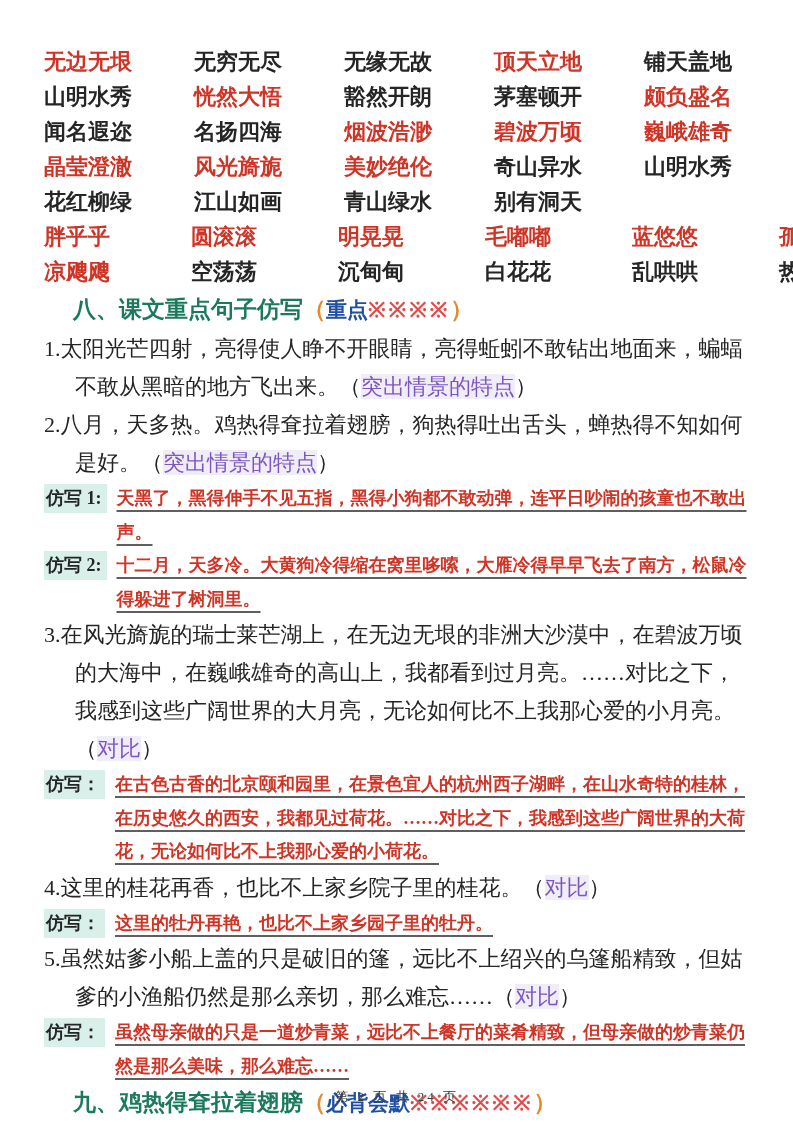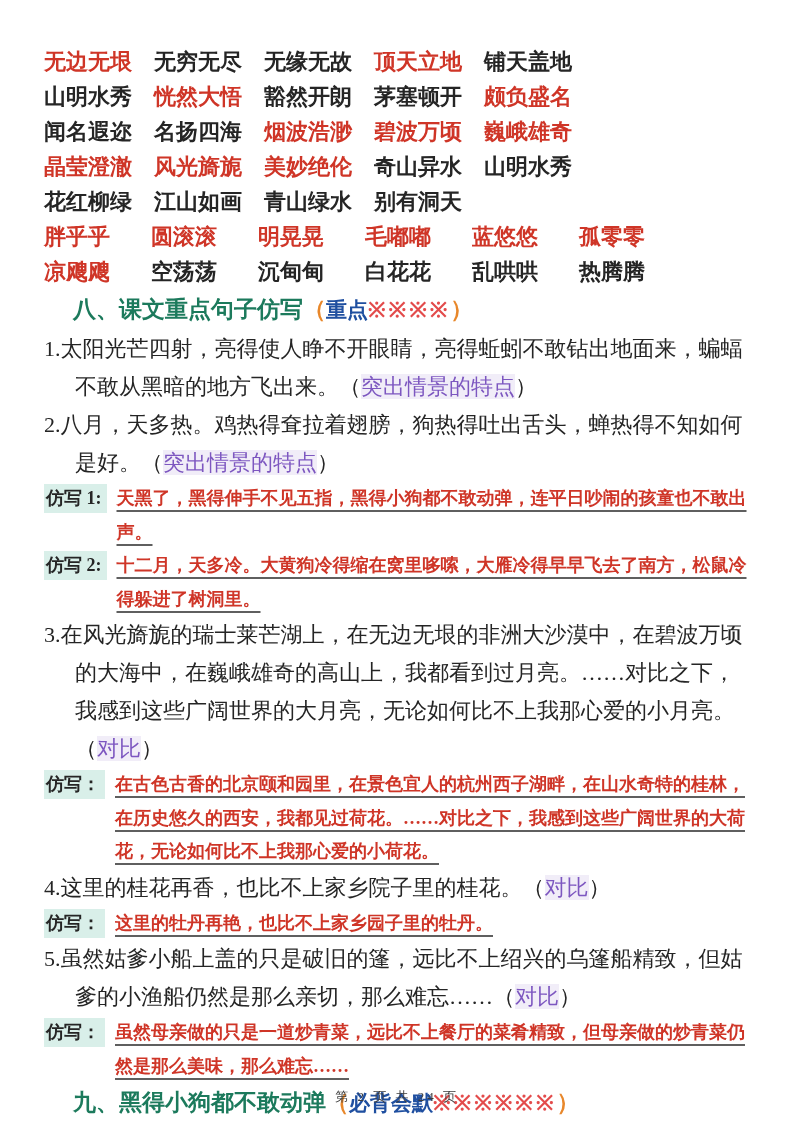--- a/index.html
+++ b/index.html
@@ -7,21 +7,21 @@
     --green:#1c7a5c; --orange:#e8872a; --blue:#1f4fa0; --refstar:#e34b4b;
     --shici:#1583d6; --star:#e31b1b; --mint:#d9efe9; --footer:#3c3c3c;
   }
   html,body{margin:0;padding:0;background:#ffffff;}
   .page{
     position:relative; width:793px; height:1122px; background:#fff;
     box-sizing:border-box; padding:44px 46px 0 44px; overflow:hidden;
     font-family:"Liberation Serif","DejaVu Serif",serif; color:var(--dark);
   }
   
-  .irow{display:grid; height:35px; align-items:center;}
+  .irow{display:grid; height:35px; align-items:center;gap:40px;}
   .irow.cols5{grid-template-columns:repeat(5,110px);}
   .irow.cols6{grid-template-columns:repeat(6,107px);}
   .idiom{font-size:22px; font-weight:600; white-space:nowrap;}
   .t-red{color:var(--red);}
   .t-dark{color:var(--dark);}
   
   .content{margin-top:1px;}
   .h-line{font-size:23px; font-weight:700; line-height:40px;margin-left:29px;}
   .s-green{color:var(--green);}
   .s-orange{color:var(--orange);}
@@ -125,19 +125,19 @@
       <p class="para"><span class="s-body">4.这里的桂花再香，也比不上家乡院子里的桂花。</span><span class="s-body">（</span><span class="s-purple">对比</span><span class="s-body">）</span></p>
       <div class="fx">
         <span class="fx-label">仿写：</span>
         <div class="fx-body"><span class="fx-text">这里的牡丹再艳，也比不上家乡园子里的牡丹。</span></div>
       </div>
       <p class="para"><span class="s-body">5.虽然姑爹小船上盖的只是破旧的篷，远比不上绍兴的乌篷船精致，但姑爹的小渔船仍然是那么亲切，那么难忘……</span><span class="s-body">（</span><span class="s-purple">对比</span><span class="s-body">）</span></p>
       <div class="fx">
         <span class="fx-label">仿写：</span>
         <div class="fx-body"><span class="fx-text">虽然母亲做的只是一道炒青菜，远比不上餐厅的菜肴精致，但母亲做的炒青菜仍然是那么美味，那么难忘……</span></div>
       </div>
-      <div class="h-line"><span class="s-green">九、黑得小狗都不敢动弹</span><span class="s-orange">（</span><span class="s-blue">必背会默</span><span class="s-refstars">※※※※※※</span><span class="s-orange">）</span></div>
+      <div class="h-line"><span class="s-green">九、鸡热得耷拉着翅膀</span><span class="s-orange">（</span><span class="s-blue">必背会默</span><span class="s-refstars">※※※※※※</span><span class="s-orange">）</span></div>
       <div class="h-line"><span class="s-shici">诗词</span><span class="s-stars">★★★</span></div>
     </div>
   <div class="footer">
     <span>第 2 页 共 24 页</span>
   </div>
 </div>
 
 </body></html>

